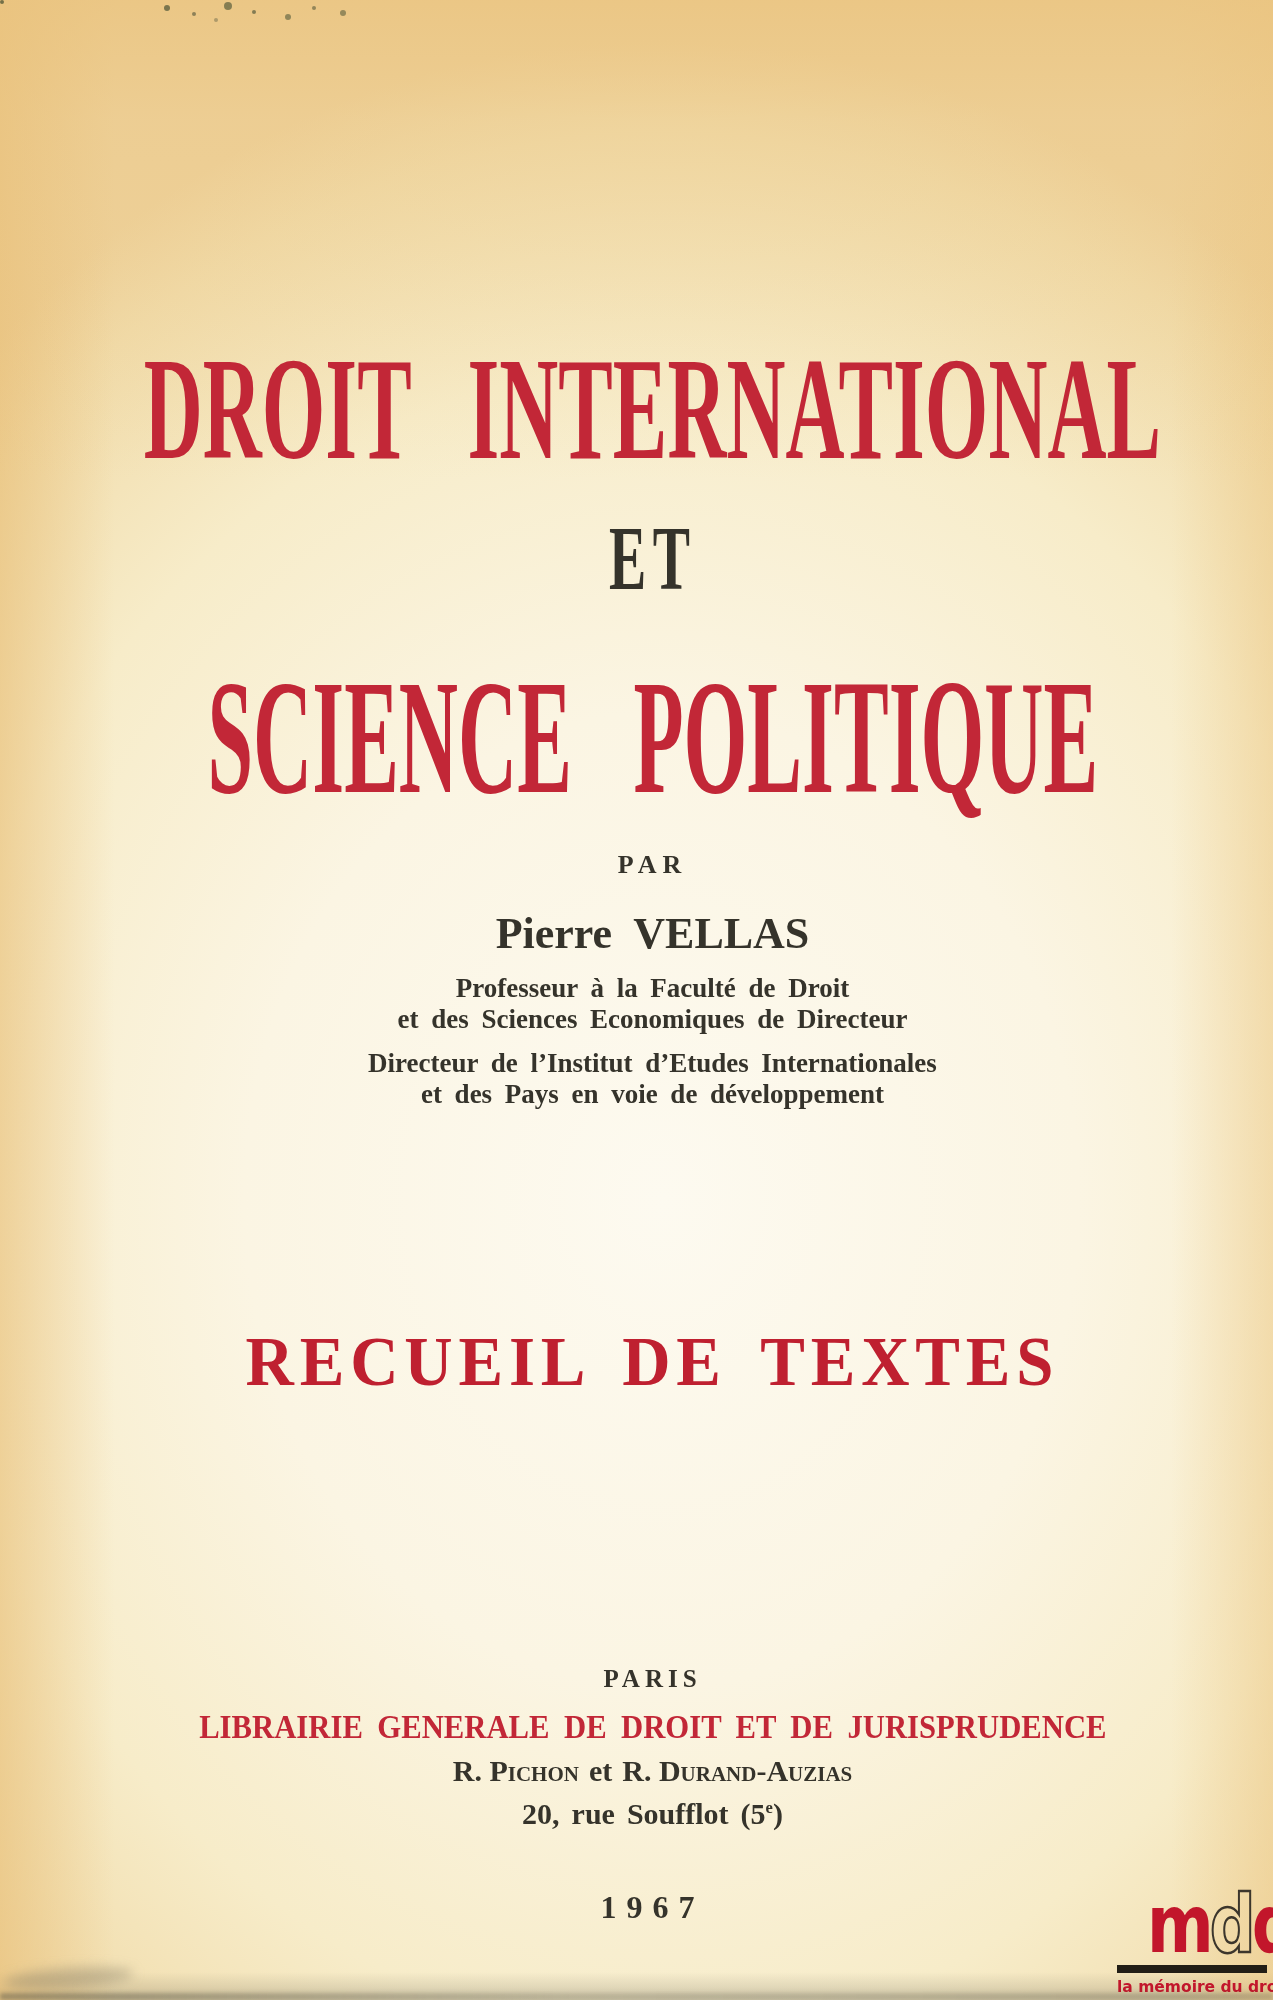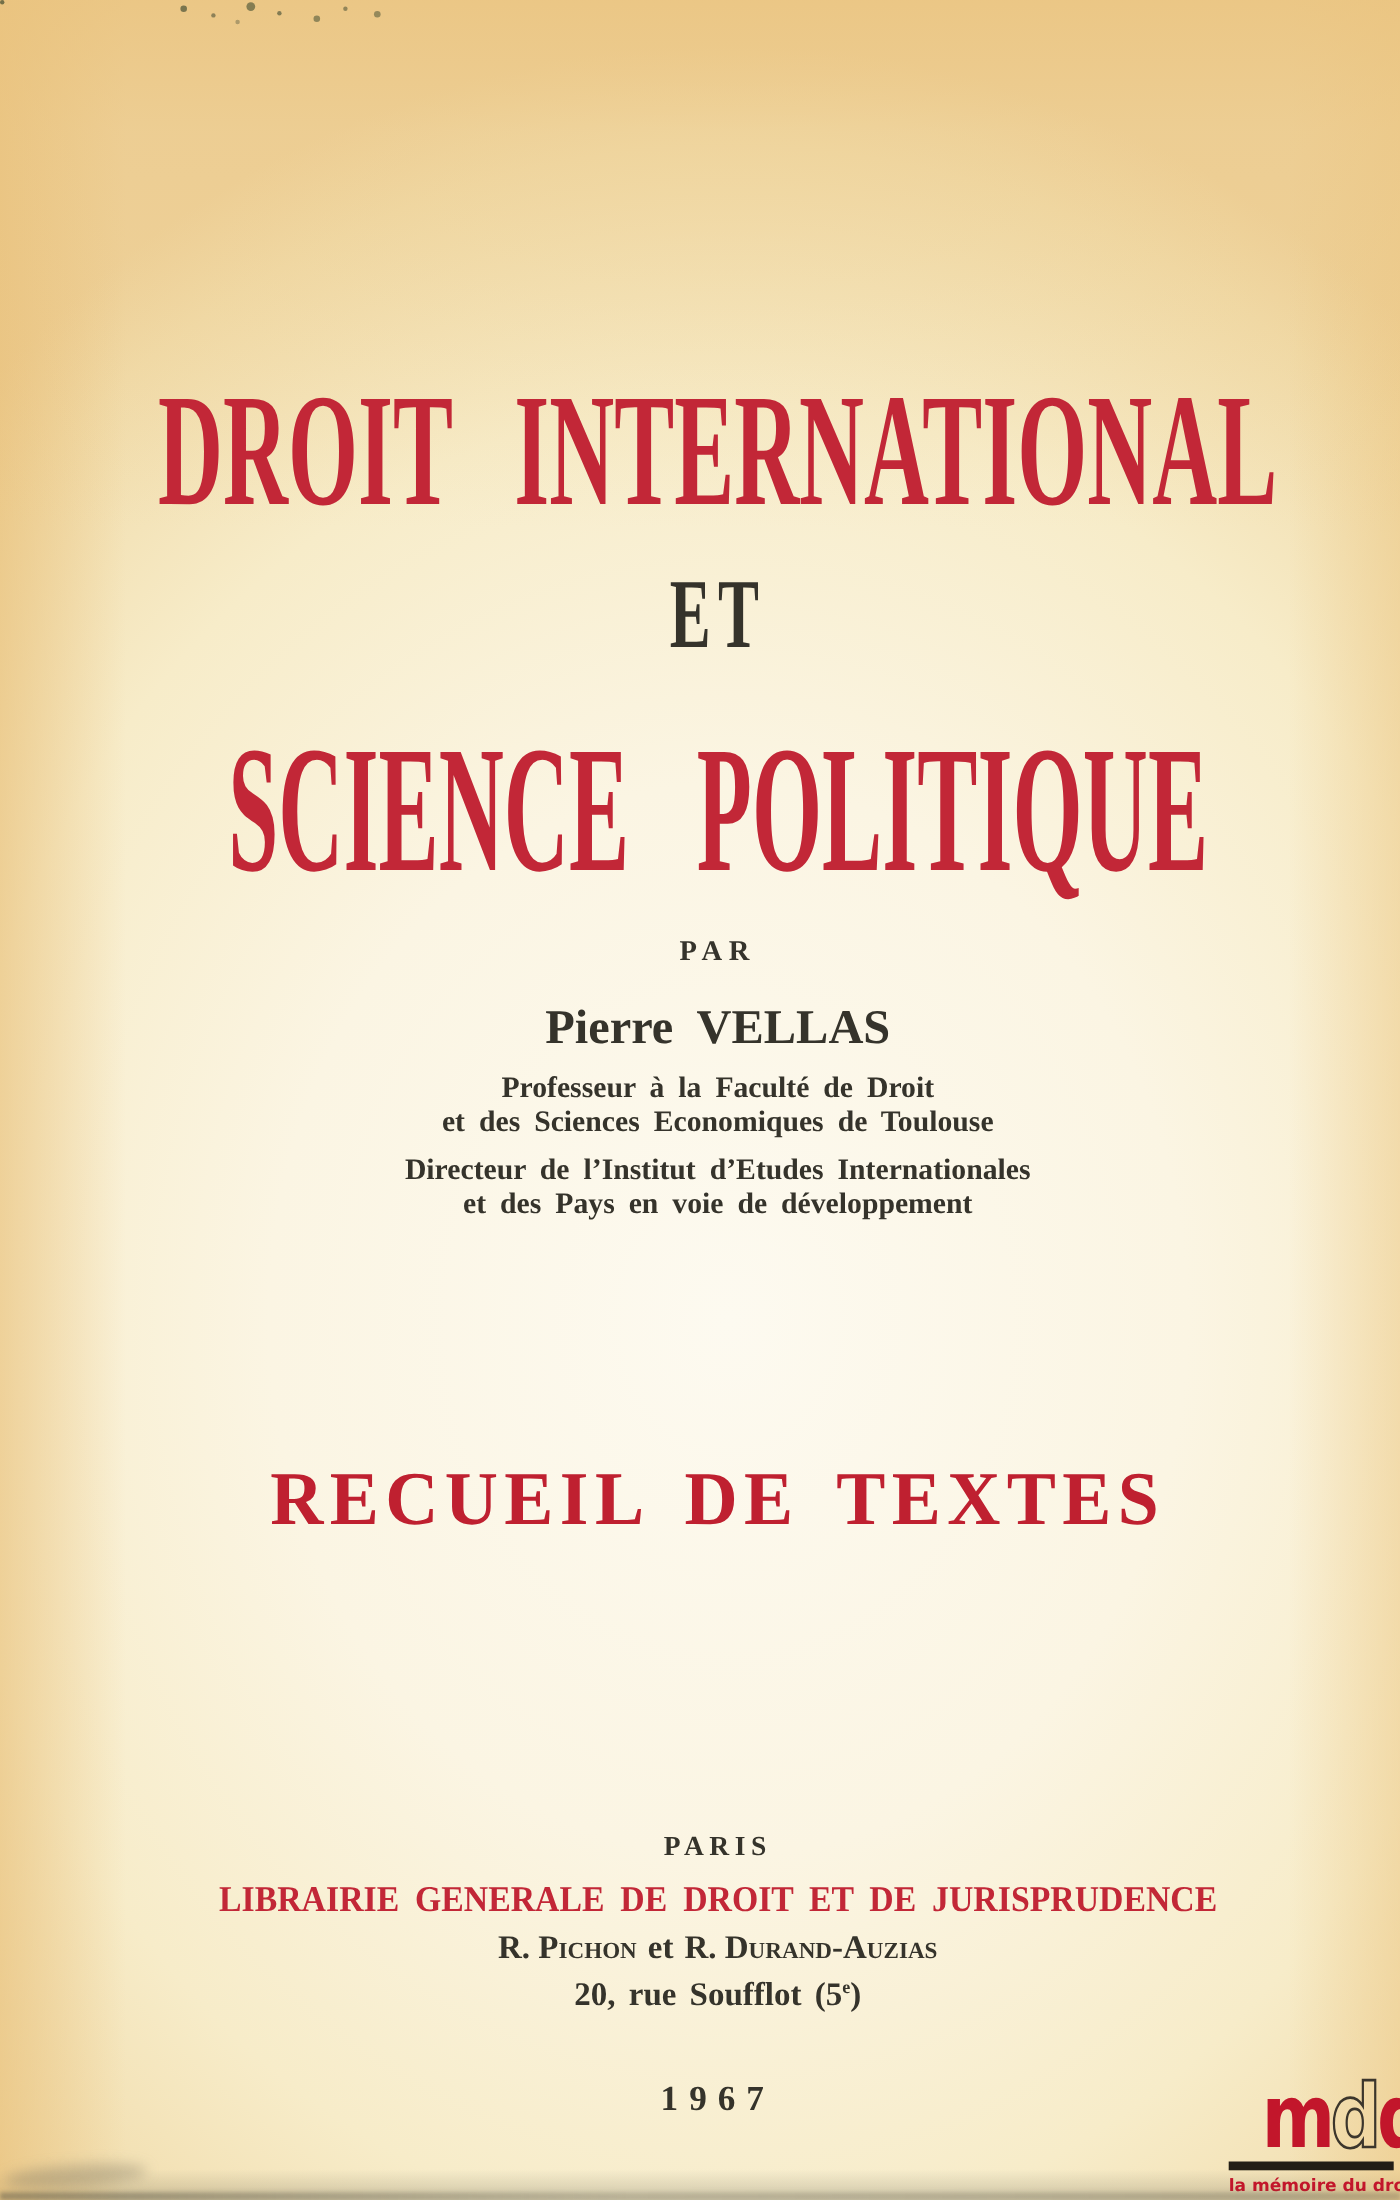--- a/index.html
+++ b/index.html
@@ -90,21 +90,21 @@
   </div>
 
   <div class="row r-author">
     <span class="t-author nw">Pierre VELLAS</span>
   </div>
 
   <div class="row r-cred1a">
     <span class="t-cred nw">Professeur à la Faculté de Droit</span>
   </div>
   <div class="row r-cred1b">
-    <span class="t-cred nw">et des Sciences Economiques de Toulouse</span>
+    <span class="t-cred nw">et des Sciences Economiques de Directeur</span>
   </div>
   <div class="row r-cred2a">
     <span class="t-cred nw">Directeur de l’Institut d’Etudes Internationales</span>
   </div>
   <div class="row r-cred2b">
     <span class="t-cred nw">et des Pays en voie de développement</span>
   </div>
 
   <div class="row r-recueil">
     <span class="t-recueil nw">RECUEIL DE TEXTES</span>

